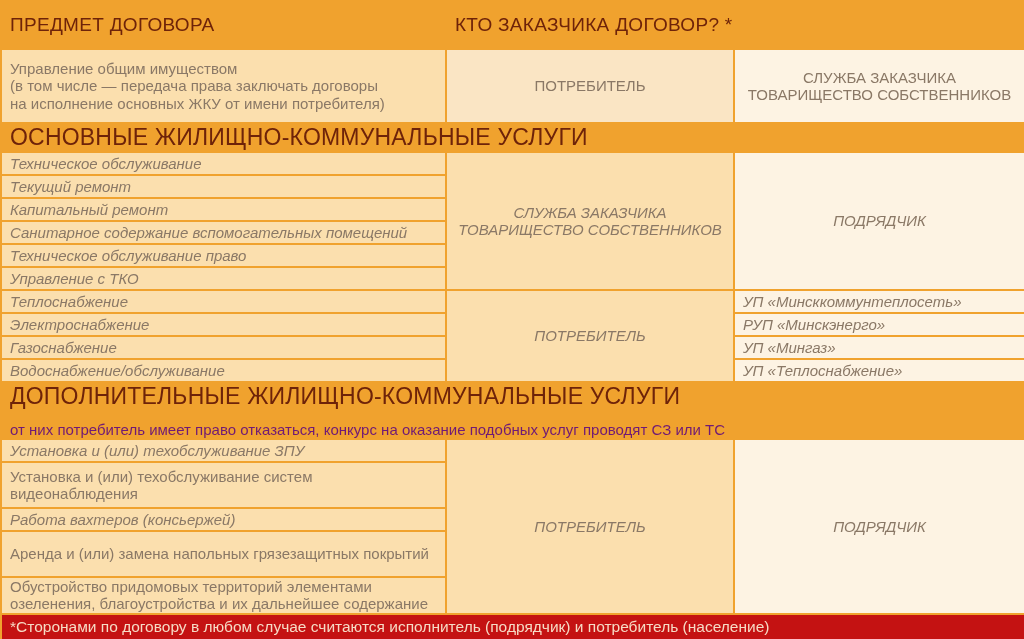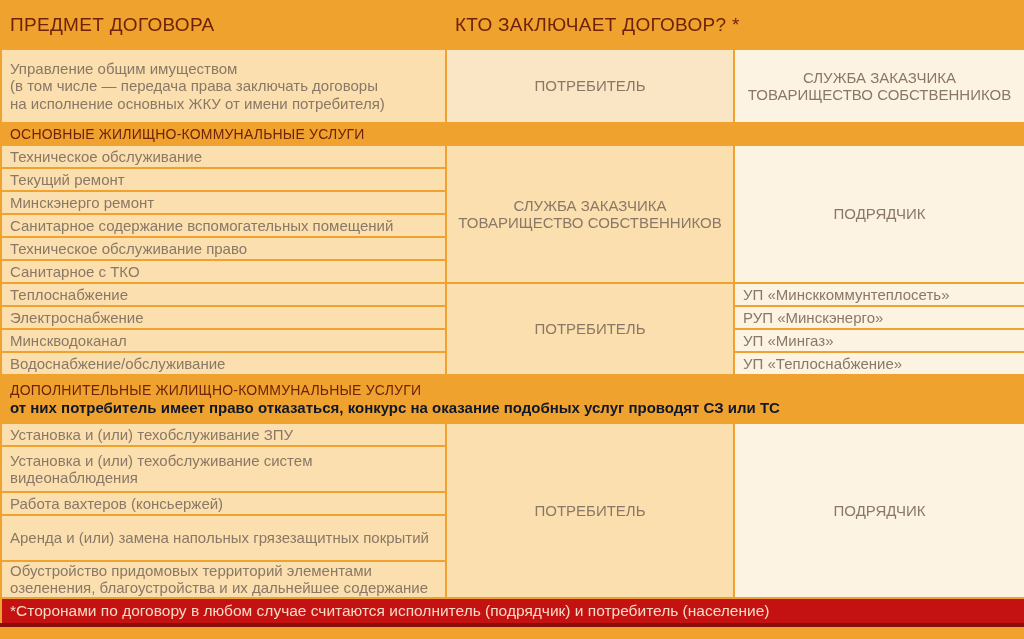--- a/index.html
+++ b/index.html
@@ -10,53 +10,53 @@
 
   
   .bg-orange{background:#f0a22e;}
   .bg-peach{background:#fbdfae;}
   .bg-mid{background:#fae5c4;}
   .bg-cream{background:#fdf3e3;}
   .bg-red{background:#c41212;}
 
   
   .hd{color:#6e2309;font-size:19px;letter-spacing:.3px;}
-  .sechd{color:#6e2309;font-size:14px;letter-spacing:.2px;}
-  .sub{color:#0f172a;font-size:15px;margin-top:1px;font-weight:bold;}
+  .sechd{color:#6e2309;font-size:23px;letter-spacing:.2px;}
+  .sub{color:#701a75;font-size:15px;margin-top:11px;}
   .body-txt{color:#8a7866;font-size:15px;line-height:1.15;}
   .center{text-align:center;}
   .left{text-align:left;}
   .ml{white-space:pre-line;}
   .foot-txt{color:#f6dbc5;font-size:15.5px;}
 
   
   .r-head{height:48px;}
   .r-mgmt{height:74px;}
   .r-sec{height:22px;}
-  .r-svc{height:23px;}
+  .r-svc{height:23px;font-style:italic;}
   .r-sec2{height:48px;}
   .r-tall{height:46px;}
   .r-last{height:34px;}
   .r-foot{height:27px;}
   .r-foot td{border-bottom:4px solid #8a0e0e;}
 </style>
 </head>
 <body>
 
 <table>
   <colgroup>
     <col style="width:445px">
       <col style="width:288px">
       <col style="width:291px">
   </colgroup>
 
   <tbody>
       <tr class="r-head">
     <td class="bg-orange hd left">ПРЕДМЕТ ДОГОВОРА</td>
-    <td class="bg-orange hd left" colspan="2">КТО ЗАКЛЮЧАЕТ ДОГОВОР? *</td>
+    <td class="bg-orange hd left" colspan="2">КТО ЗАКАЗЧИКА ДОГОВОР? *</td>
   </tr>
 
   <tr class="r-mgmt">
     <td class="bg-peach body-txt left ml">Управление общим имуществом
 (в том числе — передача права заключать договоры
 на исполнение основных ЖКУ от имени потребителя)</td>
     <td class="bg-mid body-txt center">ПОТРЕБИТЕЛЬ</td>
     <td class="bg-cream body-txt center ml">СЛУЖБА ЗАКАЗЧИКА
 ТОВАРИЩЕСТВО СОБСТВЕННИКОВ</td>
   </tr>
@@ -67,43 +67,43 @@
   <tr class="r-svc">
     <td class="bg-peach body-txt left">Техническое обслуживание</td>
     <td class="bg-peach body-txt center ml" rowspan="6">СЛУЖБА ЗАКАЗЧИКА
 ТОВАРИЩЕСТВО СОБСТВЕННИКОВ</td>
     <td class="bg-cream body-txt center" rowspan="6">ПОДРЯДЧИК</td>
   </tr>
   <tr class="r-svc">
     <td class="bg-peach body-txt left">Текущий ремонт</td>
   </tr>
   <tr class="r-svc">
-    <td class="bg-peach body-txt left">Минскэнерго ремонт</td>
+    <td class="bg-peach body-txt left">Капитальный ремонт</td>
   </tr>
   <tr class="r-svc">
     <td class="bg-peach body-txt left">Санитарное содержание вспомогательных помещений</td>
   </tr>
   <tr class="r-svc">
     <td class="bg-peach body-txt left">Техническое обслуживание право</td>
   </tr>
   <tr class="r-svc">
-    <td class="bg-peach body-txt left">Санитарное с ТКО</td>
+    <td class="bg-peach body-txt left">Управление с ТКО</td>
   </tr>
 
   <tr class="r-svc">
     <td class="bg-peach body-txt left">Теплоснабжение</td>
     <td class="bg-peach body-txt center" rowspan="4">ПОТРЕБИТЕЛЬ</td>
     <td class="bg-cream body-txt left">УП «Минсккоммунтеплосеть»</td>
   </tr>
   <tr class="r-svc">
     <td class="bg-peach body-txt left">Электроснабжение</td>
     <td class="bg-cream body-txt left">РУП «Минскэнерго»</td>
   </tr>
   <tr class="r-svc">
-    <td class="bg-peach body-txt left">Минскводоканал</td>
+    <td class="bg-peach body-txt left">Газоснабжение</td>
     <td class="bg-cream body-txt left">УП «Мингаз»</td>
   </tr>
   <tr class="r-svc">
     <td class="bg-peach body-txt left">Водоснабжение/обслуживание</td>
     <td class="bg-cream body-txt left">УП «Теплоснабжение»</td>
   </tr>
 
   <tr class="r-sec2">
     <td class="bg-orange left" colspan="3">
       <div class="sechd">ДОПОЛНИТЕЛЬНЫЕ ЖИЛИЩНО-КОММУНАЛЬНЫЕ УСЛУГИ</div>

